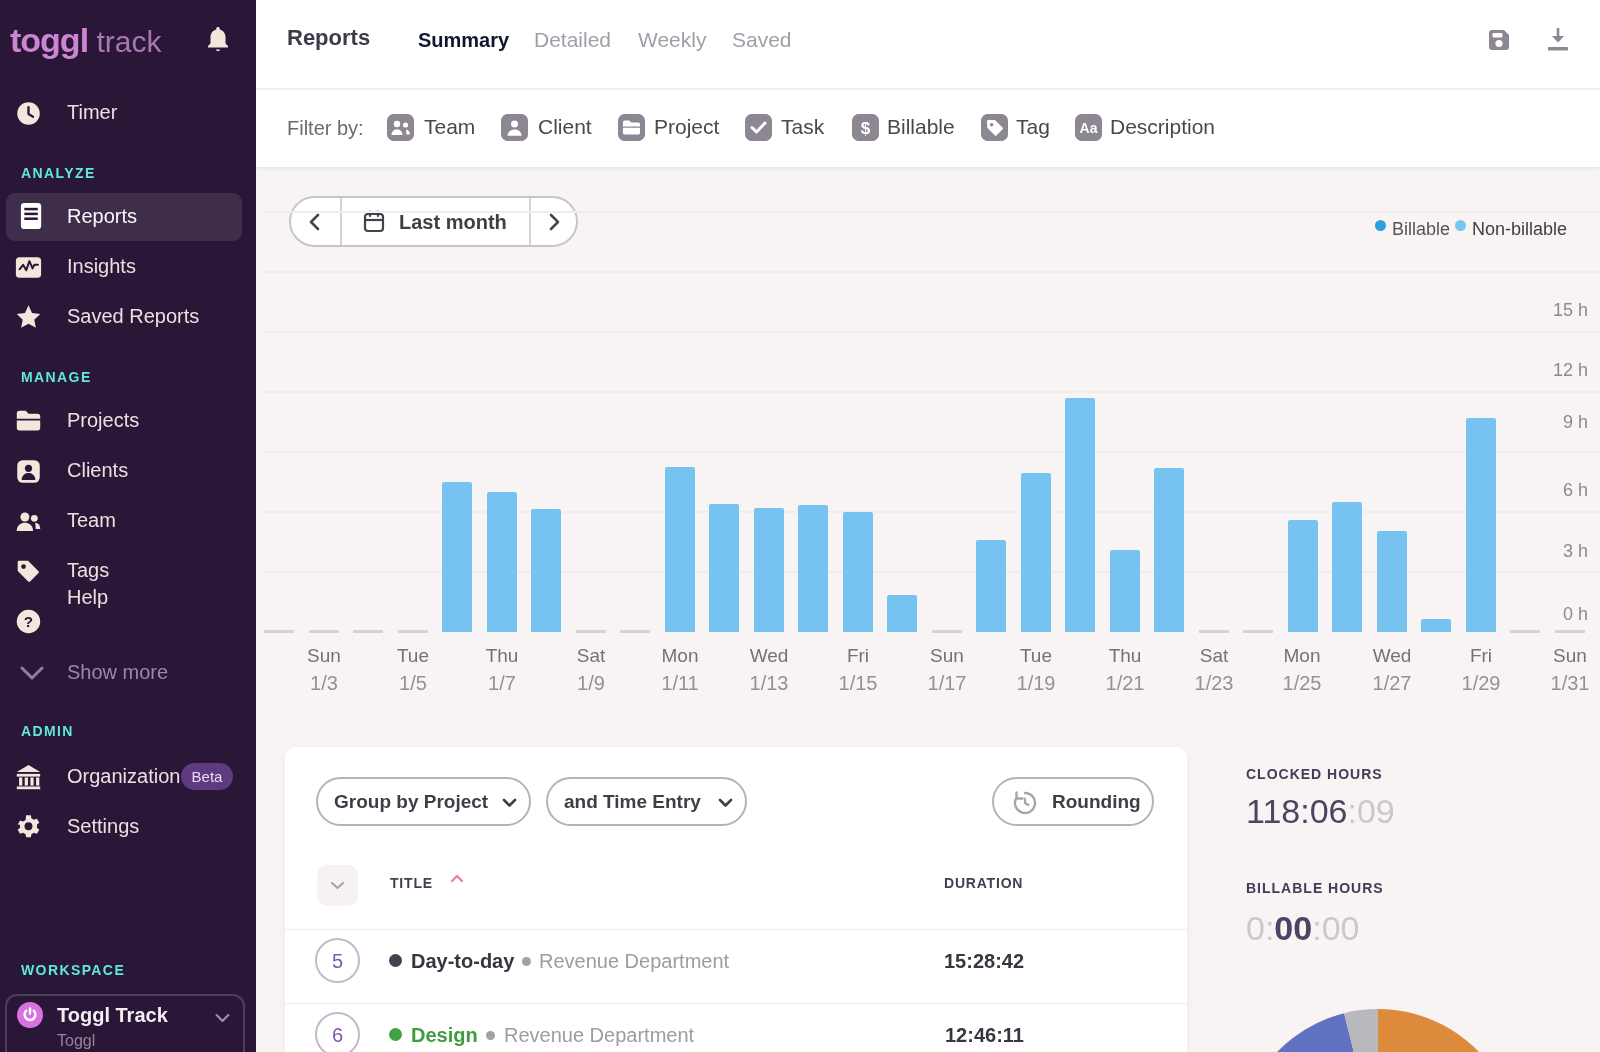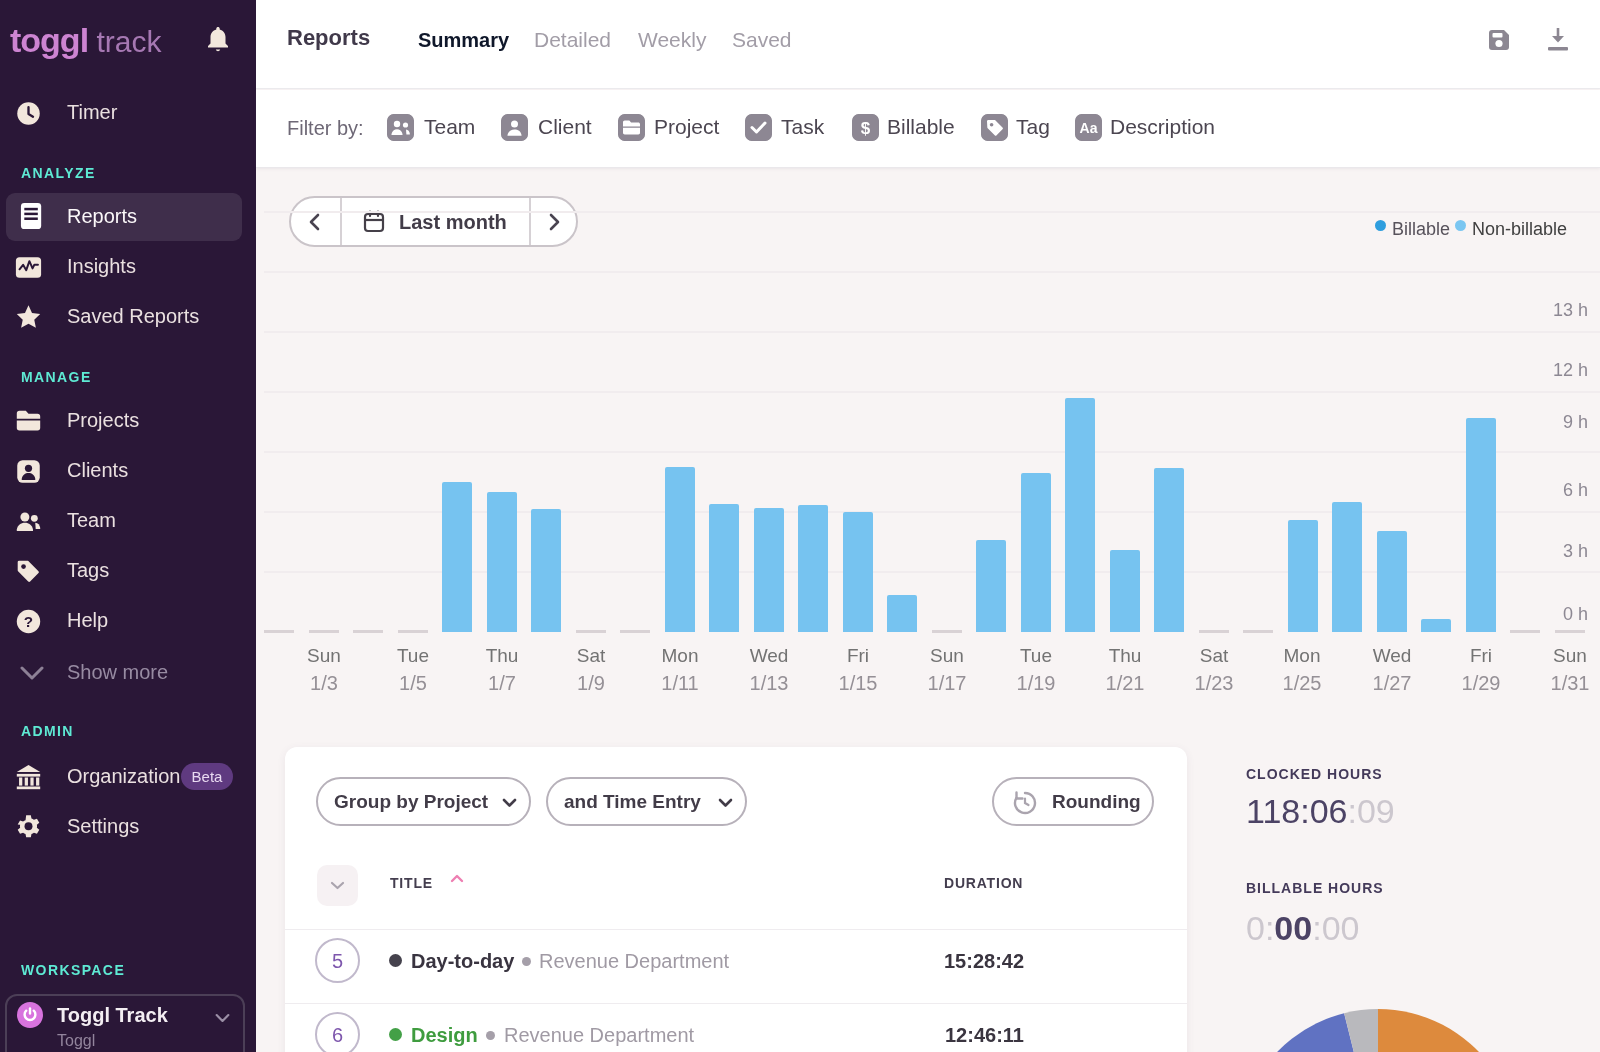--- a/index.html
+++ b/index.html
@@ -91,21 +91,21 @@
   <div class="mitem" style="top:509px;">Team</div>
   <svg class="micon" style="top:558px;" viewBox="0 0 30 30">
       <path fill="#f2e7dc" d="M3 4.5A1.5 1.5 0 0 1 4.5 3h9.2c.4 0 .8.2 1.1.4l11.3 11.3a1.5 1.5 0 0 1 0 2.1l-9.3 9.3a1.5 1.5 0 0 1-2.1 0L3.4 14.8a1.5 1.5 0 0 1-.4-1.1z"></path>
       <circle cx="9.5" cy="9.5" r="2.6" fill="#2a1737"></circle>
     </svg>
   <div class="mitem" style="top:559px;">Tags</div>
   <svg class="micon" style="top:608px;" viewBox="0 0 30 30">
       <circle cx="15" cy="15" r="13" fill="#f2e7dc"></circle>
       <text x="15" y="21" font-size="17" font-weight="bold" fill="#2a1737" text-anchor="middle" font-family="Liberation Sans, sans-serif">?</text>
     </svg>
-  <div class="mitem" style="top:609px;">Help</div>
+  <div class="mitem" style="top:586px;">Help</div>
   <svg class="abs" style="left:20px;top:666px;" width="24" height="14" viewBox="0 0 24 14">
       <path d="M2 2l10 10L22 2" stroke="#8d8196" stroke-width="3" fill="none" stroke-linecap="round" stroke-linejoin="round"></path>
     </svg>
   <div class="mitem" style="top:661px;color:#978ba2;">Show more</div>
 
   <div class="mlabel" style="top:723px;">ADMIN</div>
   <svg class="micon" style="top:764px;" viewBox="0 0 30 30">
       <rect x="2" y="11" width="26" height="3" fill="#f2e7dc"></rect>
       <rect x="2" y="25" width="26" height="3" fill="#f2e7dc"></rect>
       <rect x="4.5" y="15" width="3.6" height="9" fill="#f2e7dc"></rect>
@@ -229,21 +229,21 @@
   <div class="abs" style="left:1472px;top:219px;font-size:18px;color:#404040;">Non-billable</div>
 
   <div class="gline" style="top:211px;"></div>
   <div class="gline" style="top:271px;"></div>
   <div class="gline" style="top:331px;"></div>
   <div class="gline" style="top:391px;"></div>
   <div class="gline" style="top:451px;"></div>
   <div class="gline" style="top:511px;"></div>
   <div class="gline" style="top:571px;"></div>
 
-  <div class="ylab" style="left:1518px;top:300px;">13 h</div>
+  <div class="ylab" style="left:1518px;top:300px;">15 h</div>
   <div class="ylab" style="left:1518px;top:360px;">12 h</div>
   <div class="ylab" style="left:1518px;top:412px;">9 h</div>
   <div class="ylab" style="left:1518px;top:480px;">6 h</div>
   <div class="ylab" style="left:1518px;top:541px;">3 h</div>
   <div class="ylab" style="left:1518px;top:604px;">0 h</div>
 
   <div class="bar" style="left:442px;top:482px;height:150px;"></div>
   <div class="bar" style="left:487px;top:492px;height:140px;"></div>
   <div class="bar" style="left:531px;top:509px;height:123px;"></div>
   <div class="bar" style="left:665px;top:467px;height:165px;"></div>

